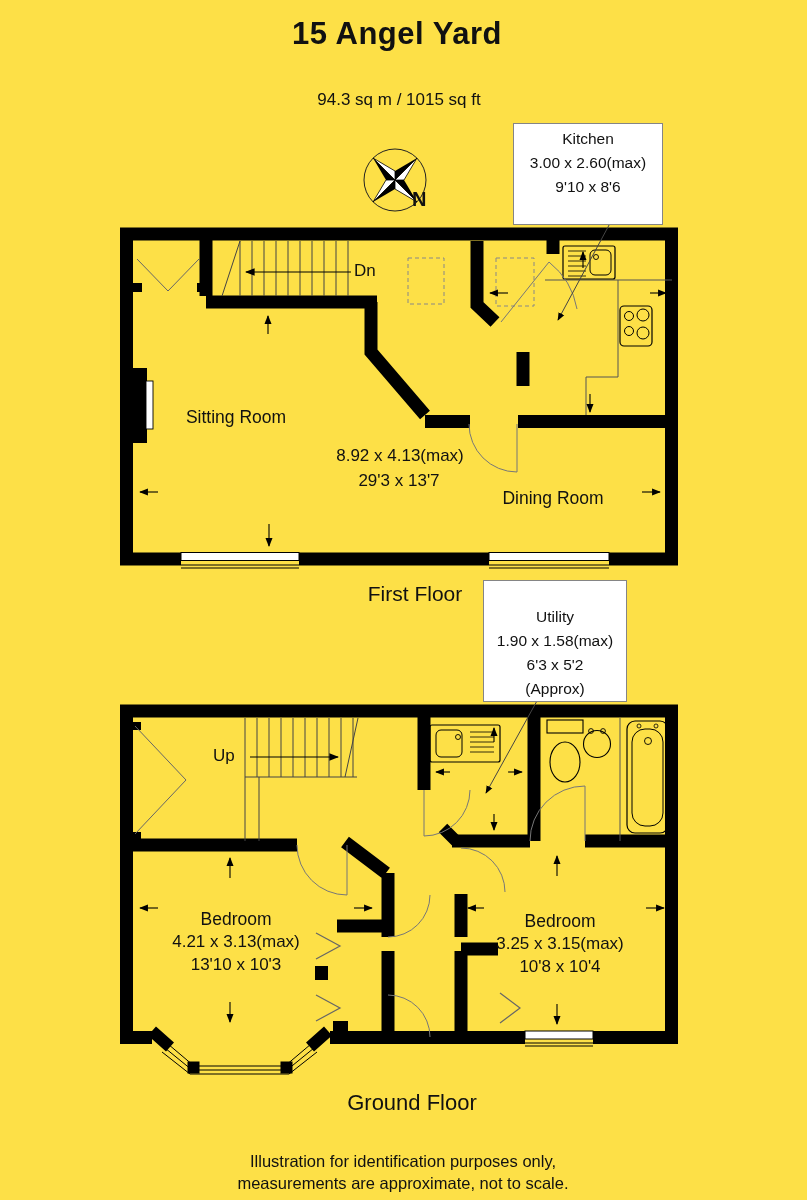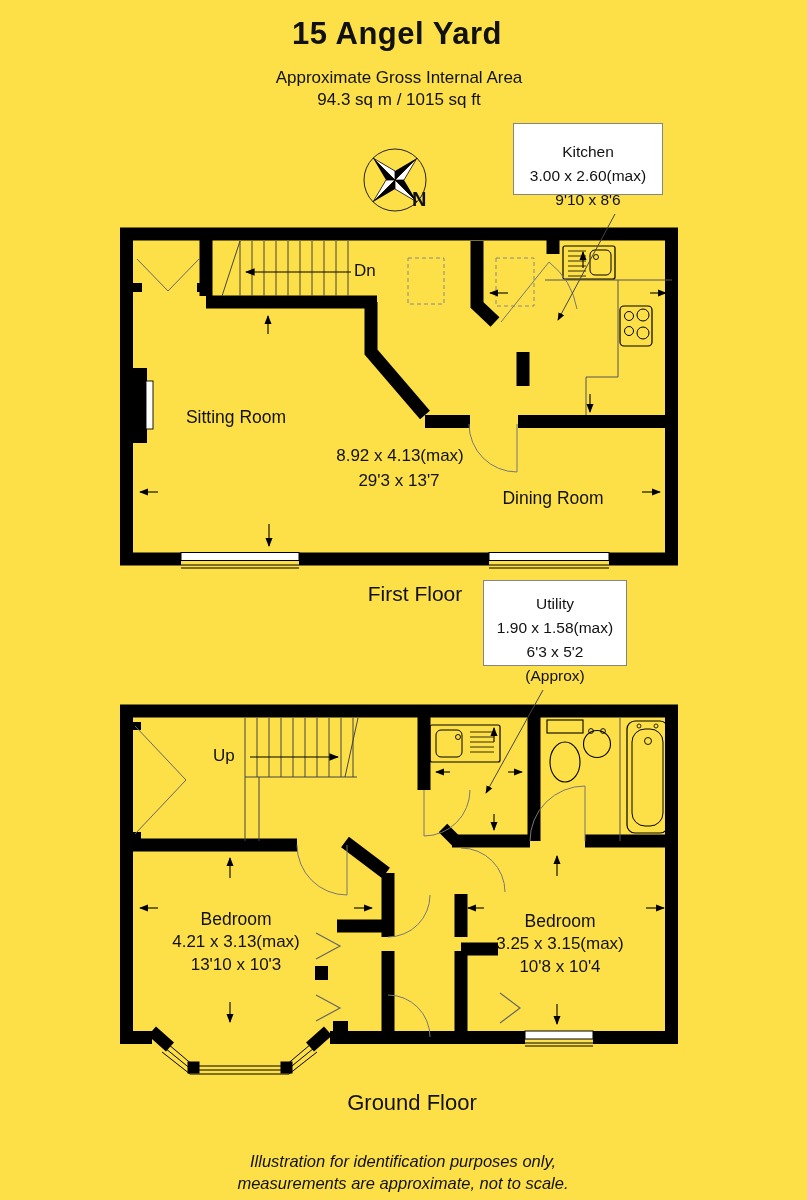--- a/index.html
+++ b/index.html
@@ -11,21 +11,21 @@
   .title{font-size:31px;font-weight:bold;letter-spacing:0.5px;}
   .sub{font-size:17px;}
   .room{font-size:17px;}
   .room-name{font-size:17.5px;}
   .floor-h{font-size:21px;font-weight:normal;}
   .stair-lbl{font-size:17px;}
   .callout{position:absolute;border:1.5px solid #858585;background:#fff;text-align:center;
            font-size:15.5px;line-height:24px;box-sizing:border-box;}
   .callout .cl-line{display:block;}
   .compass-n{font-size:20px;font-weight:bold;}
-  .footer{font-size:16.5px;font-style:italic;}
+  .footer{font-size:16.5px;}
 </style>
 </head>
 <body>
 
 <div id="page">
 
 <svg id="plan-svg" width="807" height="1200" viewBox="0 0 807 1200">
   <defs>
     <marker id="ah" viewBox="0 0 10 10" refX="9" refY="5" markerWidth="8" markerHeight="8" orient="auto">
       <path d="M0,1 L10,5 L0,9 z" fill="#000"></path>
@@ -204,40 +204,39 @@
       <line x1="450" y1="772" x2="436" y2="772" marker-end="url(#ah)"></line>
       <line x1="508" y1="772" x2="522" y2="772" marker-end="url(#ah)"></line>
       <line x1="494" y1="742" x2="494" y2="728" marker-end="url(#ah)"></line>
       <line x1="494" y1="814" x2="494" y2="830" marker-end="url(#ah)"></line>
     </g>
     <line x1="543" y1="690" x2="486" y2="793" stroke="#444" stroke-width="1" marker-end="url(#ah)"></line>
   </g>
 </svg>
 
   <div class="txt ctr title" style="left:397px;top:16px;">15 Angel Yard</div>
-  <div class="txt ctr sub" style="left:399px;top:68px;">Approximate Gross Internal Area</div>
   <div class="txt ctr sub" style="left:399px;top:90px;">94.3 sq m / 1015 sq ft</div>
 
   <div class="txt compass-n" style="left:412px;top:188px;">N</div>
 
-  <div class="callout" style="left:513px;top:123px;width:150px;height:72px;padding-top:16px;">
+  <div class="callout" style="left:513px;top:123px;width:150px;height:102px;padding-top:3px;">
     <span class="cl-line">Kitchen</span>
     <span class="cl-line">3.00 x 2.60(max)</span>
     <span class="cl-line">9'10 x 8'6</span>
   </div>
 
   <div class="txt stair-lbl" style="left:354px;top:261px;">Dn</div>
   <div class="txt ctr room-name" style="left:236px;top:407px;">Sitting Room</div>
   <div class="txt ctr room" style="left:400px;top:446px;">8.92 x 4.13(max)</div>
   <div class="txt ctr room" style="left:399px;top:471px;">29'3 x 13'7</div>
   <div class="txt ctr room-name" style="left:553px;top:488px;">Dining Room</div>
 
   <div class="txt ctr floor-h" style="left:415px;top:582px;">First Floor</div>
 
-  <div class="callout" style="left:483px;top:580px;width:144px;height:86px;padding-top:11px;">
+  <div class="callout" style="left:483px;top:580px;width:144px;height:122px;padding-top:24px;">
     <span class="cl-line">Utility</span>
     <span class="cl-line">1.90 x 1.58(max)</span>
     <span class="cl-line">6'3 x 5'2</span>
     <span class="cl-line">(Approx)</span>
   </div>
 
   <div class="txt stair-lbl" style="left:213px;top:746px;">Up</div>
 
   <div class="txt ctr room-name" style="left:236px;top:909px;">Bedroom</div>
   <div class="txt ctr room" style="left:236px;top:932px;">4.21 x 3.13(max)</div>

